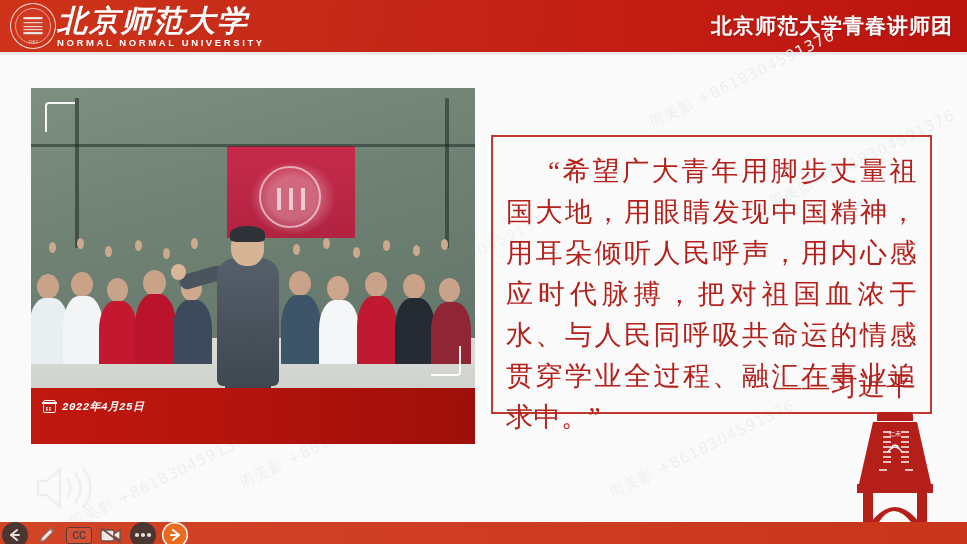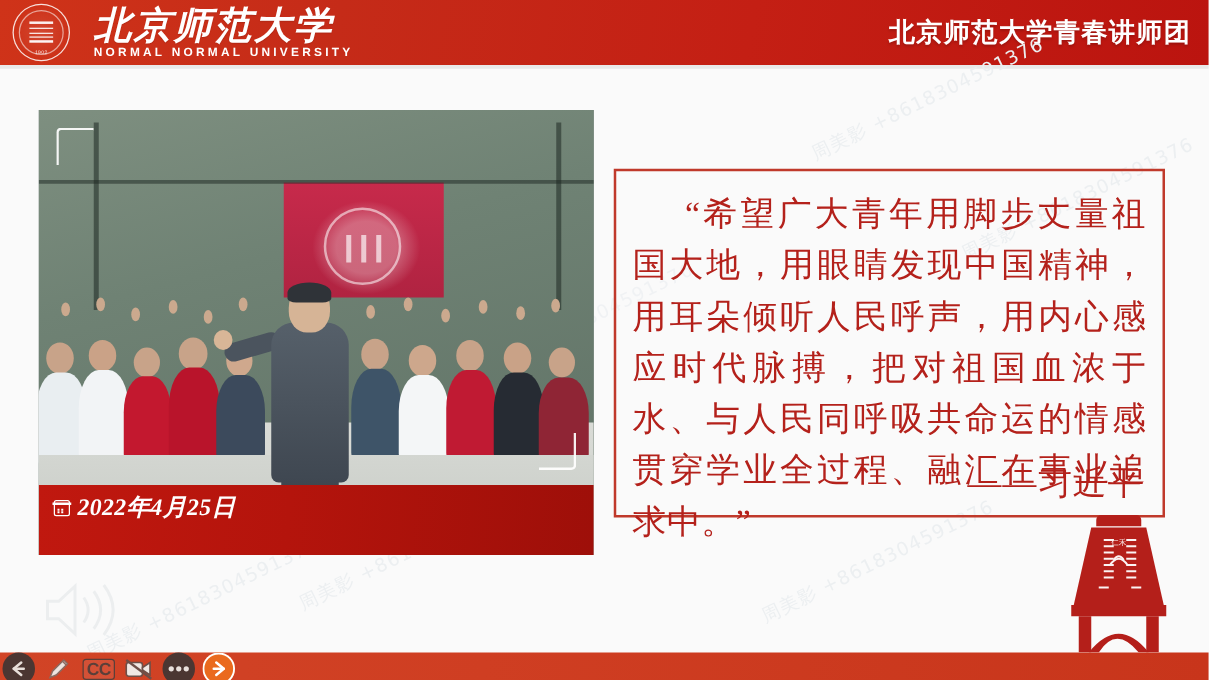--- a/index.html
+++ b/index.html
@@ -10,21 +10,21 @@
     position:relative;
   }
 
   
   .header{
     position:absolute; left:0; top:0; width:967px; height:52px;
     background:linear-gradient(100deg,#cf3319 0%,#c52b18 28%,#c41f14 62%,#bb140f 100%);
     overflow:hidden;
   }
   .header-left{
-    position:absolute; left:10px; top:3px; display:flex; align-items:center; gap:19px;
+    position:absolute; left:10px; top:3px; display:flex; align-items:center; gap:1px;
   }
   .seal{
     width:46px; height:46px; border-radius:50%;
     border:1.6px solid rgba(255,255,255,.85);
     position:relative; flex:none;
     background:radial-gradient(circle at 50% 50%, rgba(255,255,255,.10) 0%, rgba(255,255,255,0) 70%);
   }
   .seal::before{
     content:""; position:absolute; left:4px; top:4px; right:4px; bottom:4px;
     border-radius:50%; border:1px solid rgba(255,255,255,.55);
@@ -143,21 +143,21 @@
 
   .caption{
     position:absolute; left:0; bottom:0; width:444px; height:56px;
     background:linear-gradient(95deg,#c0180f 0%,#b4140c 45%,#9e0f09 100%);
     color:#fff;
   }
   .cap-left{ position:absolute; left:12px; top:8px; }
   .cap-row{ display:flex; align-items:center; gap:6px; height:20px; }
   .cap-row + .cap-row{ margin-top:1px; }
   .cap-text{
-    font-family:Liberation Serif, serif; font-size:19px; font-style:italic;
+    font-family:Liberation Mono, monospace; font-size:11px; font-style:italic;
     font-weight:700; letter-spacing:.3px; color:#fff;
   }
   .ico-cal{
     width:13px; height:13px; border:1.6px solid #fff; border-radius:2px;
     position:relative; flex:none;
   }
   .ico-cal::before{
     content:""; position:absolute; left:-1.6px; top:1.5px; right:-1.6px; height:2.4px; background:#fff;
   }
   .ico-cal::after{
@@ -217,21 +217,21 @@
   .bb-btn{
     width:26px; height:26px; border-radius:50%;
     display:flex; align-items:center; justify-content:center; flex:none; position:relative;
   }
   .bb-dark{ background:#4b3632; }
   .bb-plain{ background:transparent; }
   .bb-active{ background:#ea6a1e; box-shadow:0 0 0 1.5px #fff inset; }
   .cc-box{
     width:26px; height:17px; border:1.8px solid #5a3f39; border-radius:3px;
     display:flex; align-items:center; justify-content:center;
-    font-size:14px; font-weight:700; color:#5a3f39; background:rgba(255,255,255,.08);
+    font-size:10px; font-weight:700; color:#5a3f39; background:rgba(255,255,255,.08);
     letter-spacing:-.5px;
     text-align:center;
   }
   .cursor{
     position:absolute; left:137px; bottom:-2px; width:0; height:0; z-index:40;
   }
 </style>
 </head>
 <body>
 

